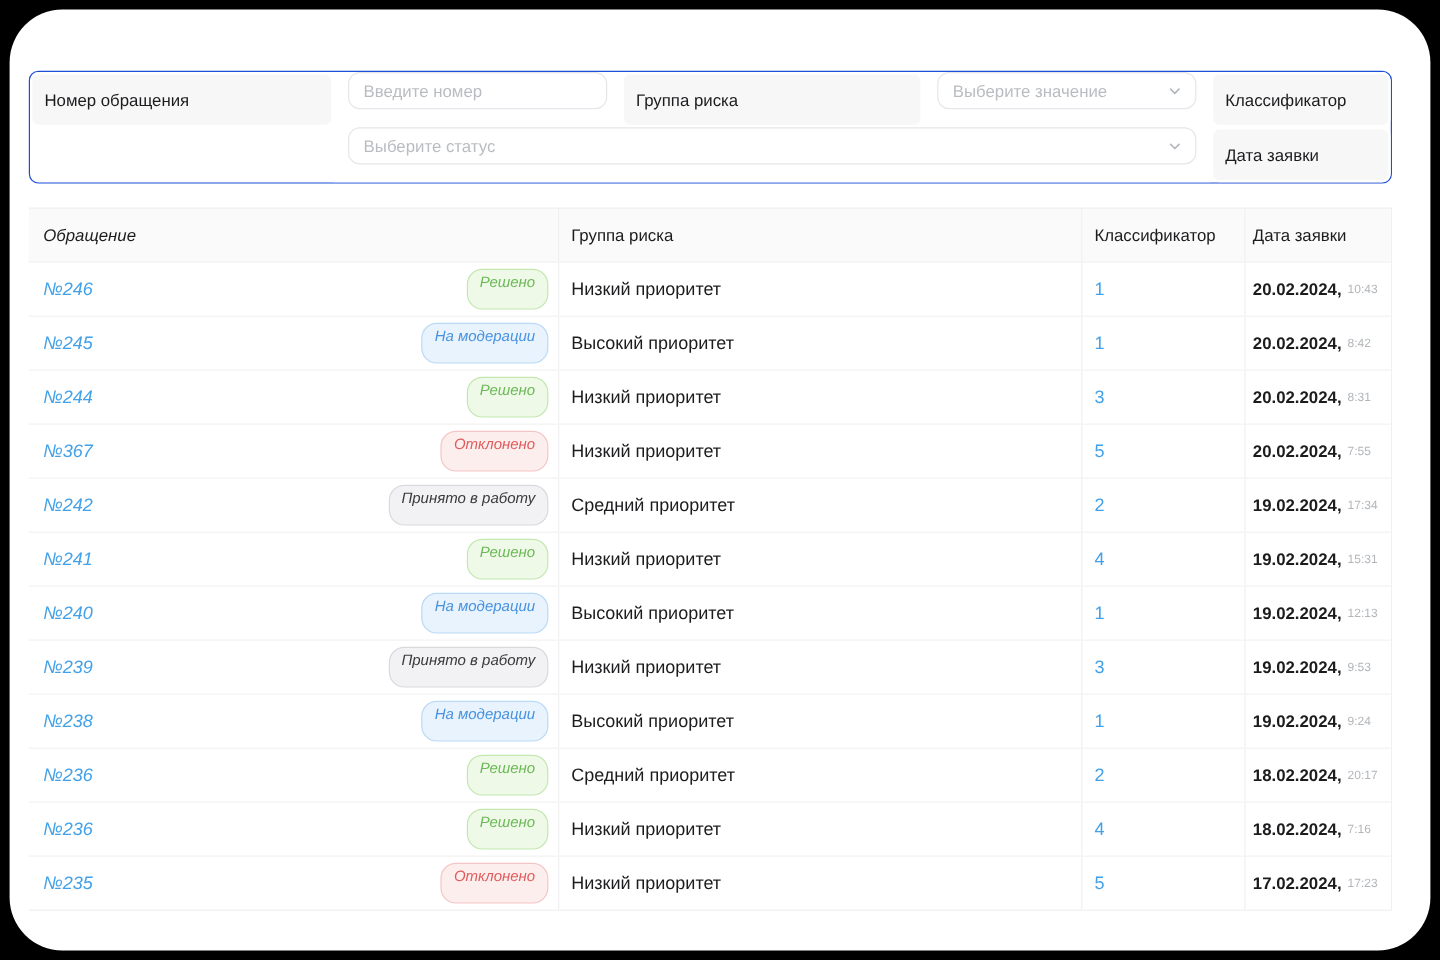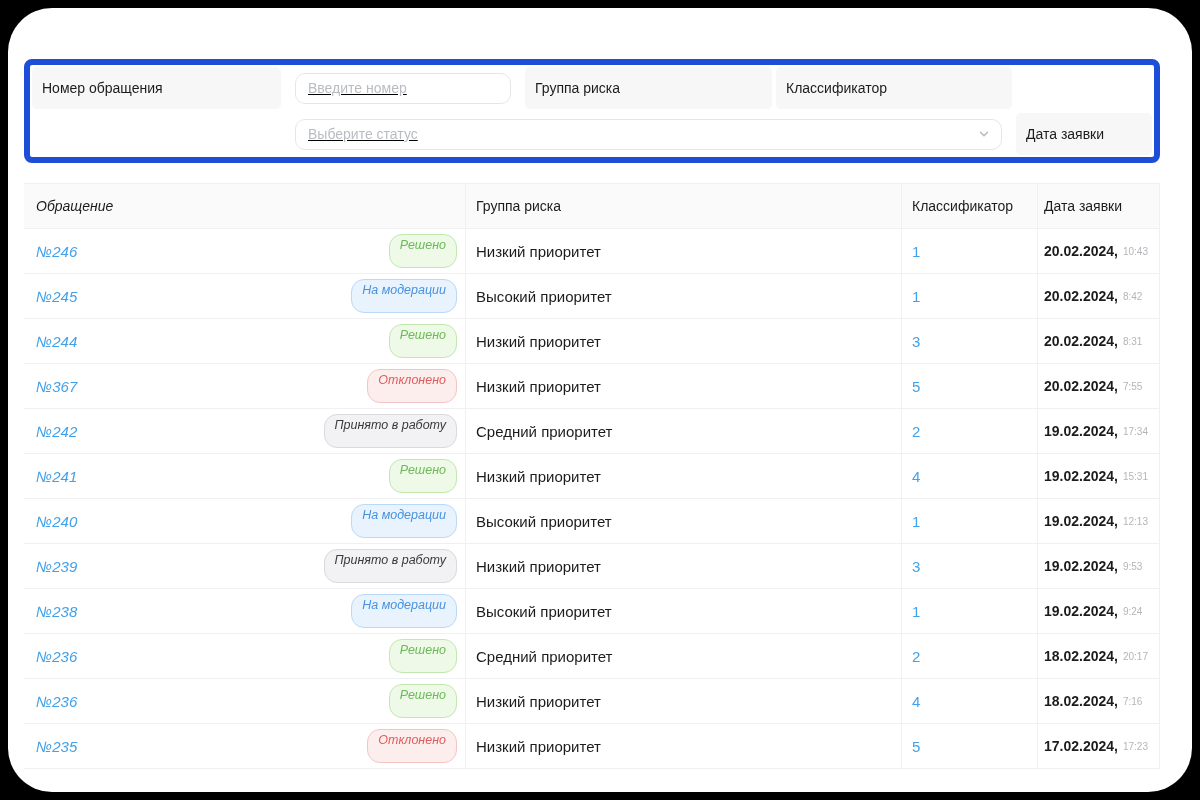--- a/index.html
+++ b/index.html
@@ -13,37 +13,37 @@
     position:absolute;left:8px;top:8px;width:1184px;height:784px;
     background:var(--card-bg,#fff);border-radius:44px;
   }
   .content{position:absolute;left:16px;top:51px;width:1136px;}
 
   
   .filters{
     display:grid;
     grid-template-columns:253px 240px 251px 240px 1fr;
     grid-auto-rows:46px;
-    border:6px solid #1d4ed8;
+    border:1px solid #1d4ed8;
     border-radius:8px;
     overflow:hidden;
     background:#fff;
   }
   .fcell-label{
     background:var(--label-bg,#f7f7f8);
     border:2px solid #fff;
     border-radius:7px;
     display:flex;align-items:center;
     padding:0 10px;
     font-size:14px;color:var(--text,#1c1c1e);
     white-space:nowrap;overflow:hidden;
   }
   .fcell-input{
-    display:flex;align-items:center;
-    padding:0 12px;background:#fff;text-decoration:underline;
+    display:flex;align-items:flex-start;
+    padding:0 12px;background:#fff;
   }
   .wide{grid-column:2 / 5;}
   .text-input{
     width:100%;height:31px;
     border:1px solid var(--input-border,#e4e6e9);
     border-radius:10px;
     padding:0 12px;
     font-size:14px;color:var(--text,#1c1c1e);
     font-family:inherit;outline:none;background:#fff;
   }
@@ -106,20 +106,30 @@
     <div class="filters">
       <div class="fcell-label">
         <span>Номер обращения</span>
       </div>
       <div class="fcell-input">
         <input class="text-input" type="text" placeholder="Введите номер" style="">
       </div>
       <div class="fcell-label">
         <span>Группа риска</span>
       </div>
+      <div class="fcell-input">
+        <div class="select">
+          <span>Выберите значение</span>
+          <span class="chevron">
+            <svg width="14" height="14" viewBox="0 0 16 16" fill="none">
+                <path d="M4 6l4 4 4-4" stroke="#b4b8bc" stroke-width="1.6" stroke-linecap="round" stroke-linejoin="round"></path>
+              </svg>
+          </span>
+        </div>
+      </div>
       <div class="fcell-label">
         <span>Классификатор</span>
       </div>
 
       <div class="fcell-input wide">
         <div class="select">
           <span>Выберите статус</span>
           <span class="chevron">
             <svg width="14" height="14" viewBox="0 0 16 16" fill="none">
                 <path d="M4 6l4 4 4-4" stroke="#b4b8bc" stroke-width="1.6" stroke-linecap="round" stroke-linejoin="round"></path>

